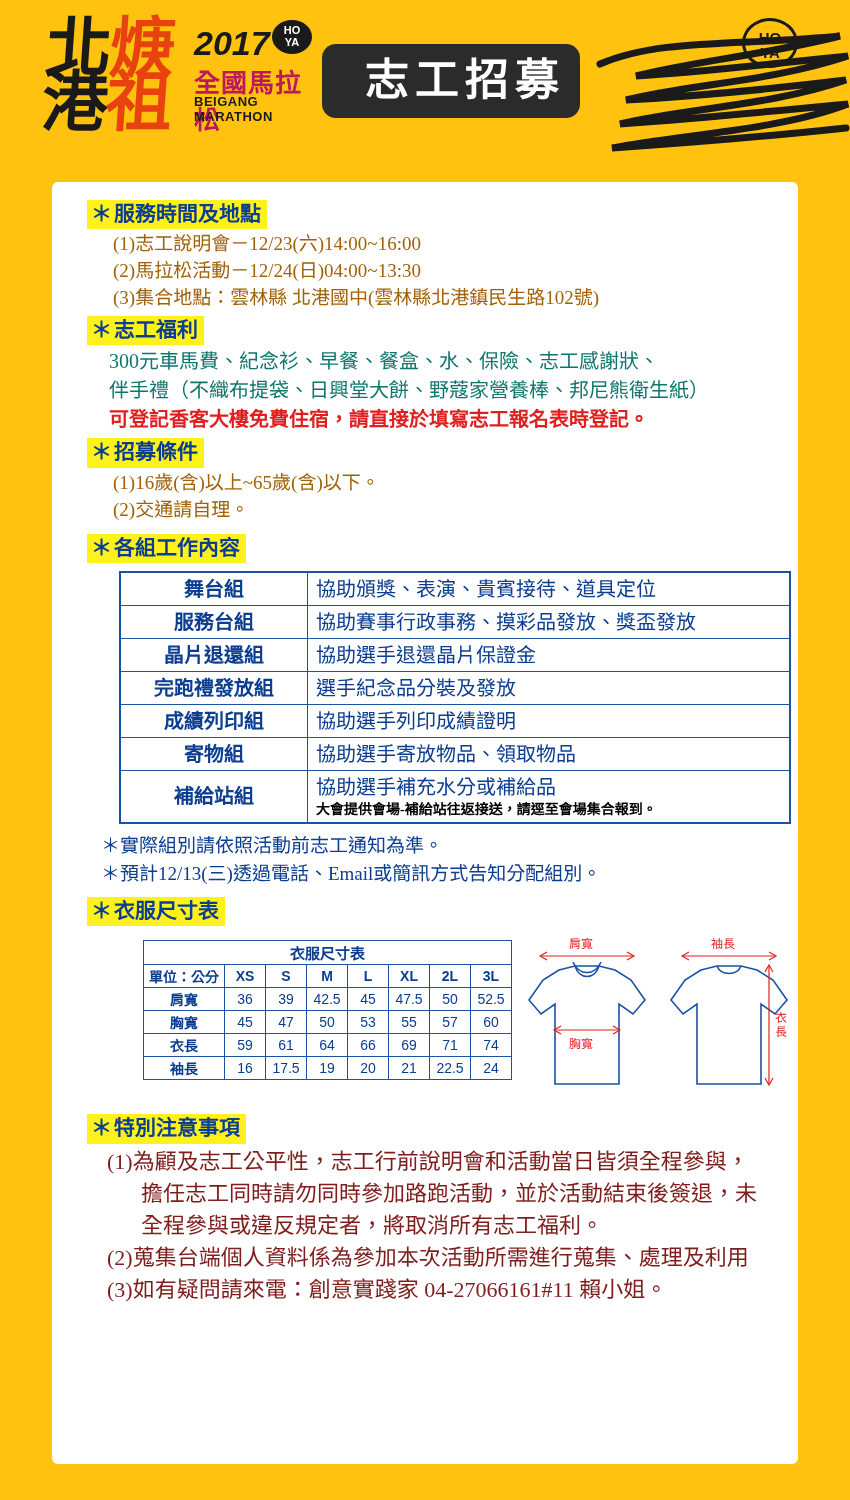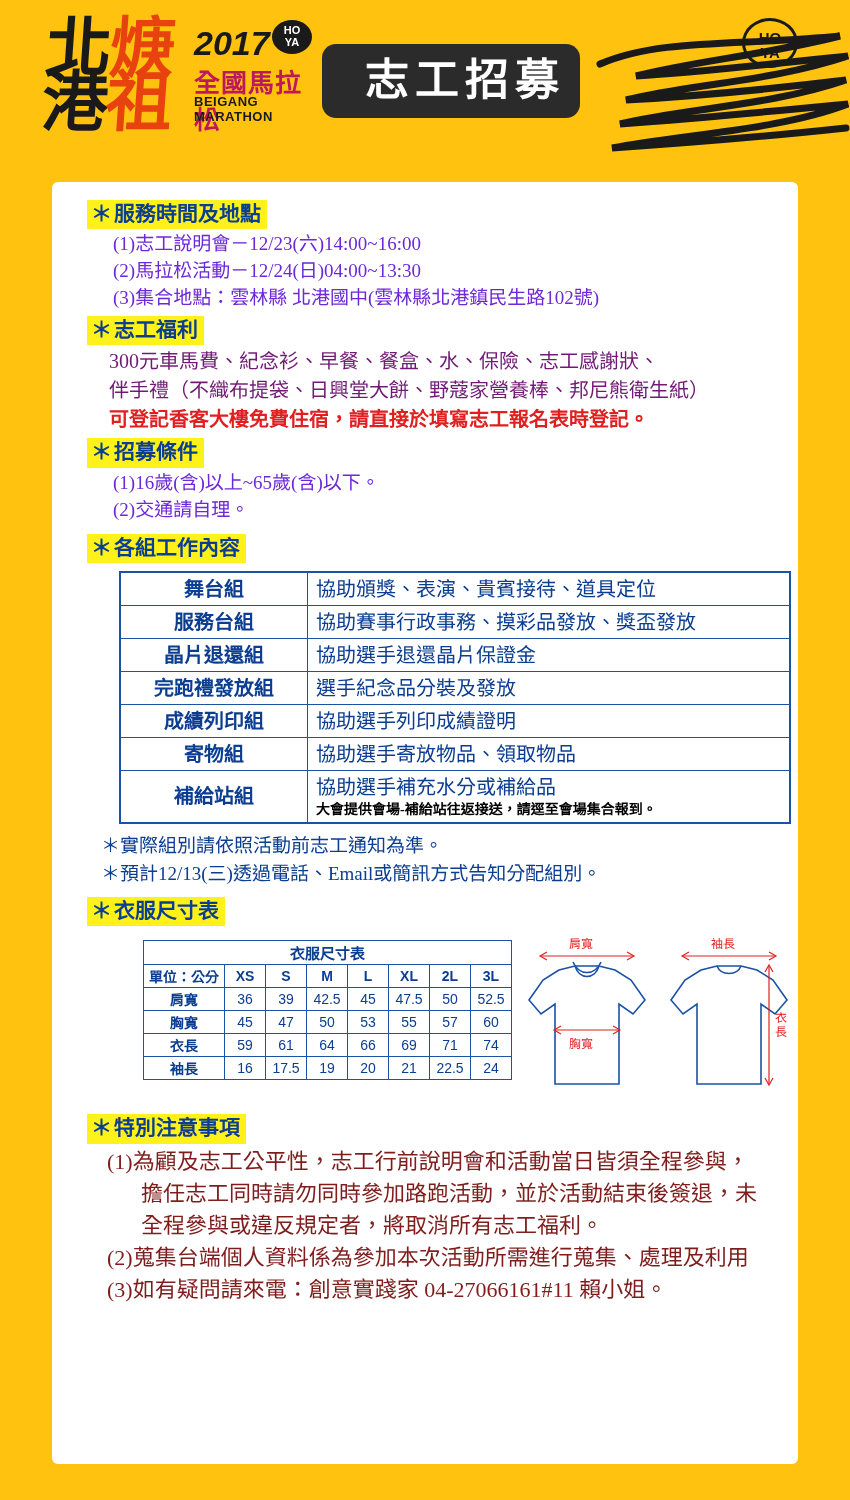--- a/index.html
+++ b/index.html
@@ -157,27 +157,27 @@
     padding: 1px 6px 2px 4px;
     margin: 0 0 2px 0;
     line-height: 1.25;
   }
   .sec-head .star {
     color: #0b3d91;
     margin-right: 2px;
   }
   .row {
     font-size: 19px;
-    color: #6d28d9;
+    color: #a16207;
     line-height: 1.42;
     margin-left: 26px;
   }
   .benefit {
     font-size: 20px;
-    color: #701a75;
+    color: #0f766e;
     line-height: 1.45;
     margin-left: 22px;
   }
   .benefit.red {
     color: #E02020;
     font-weight: bold;
   }
   .gap4 { height: 4px; }
   .gap8 { height: 8px; }
   .gap10 { height: 10px; }

